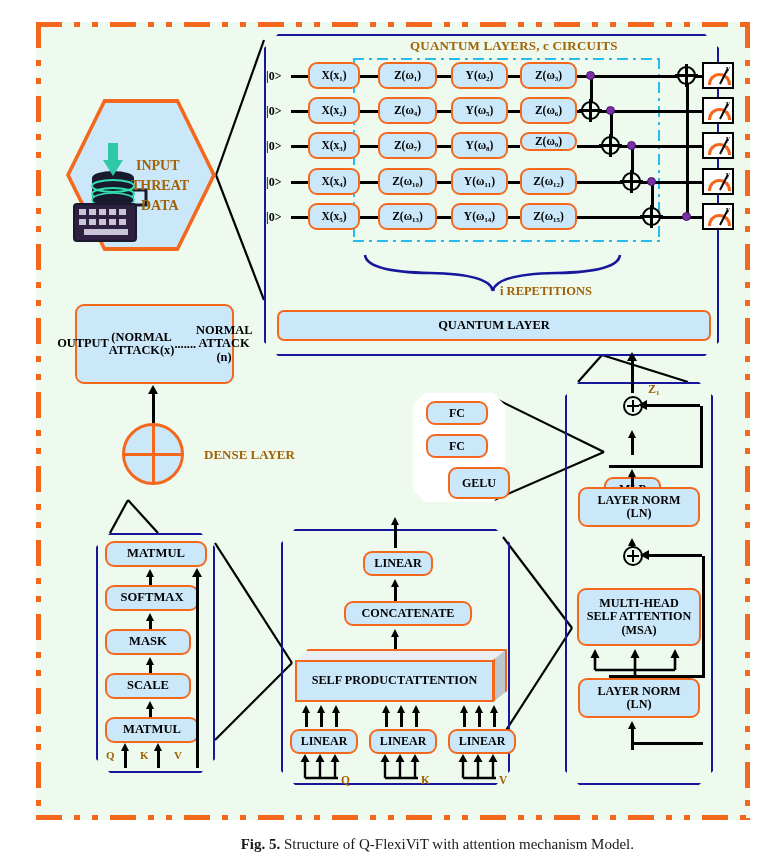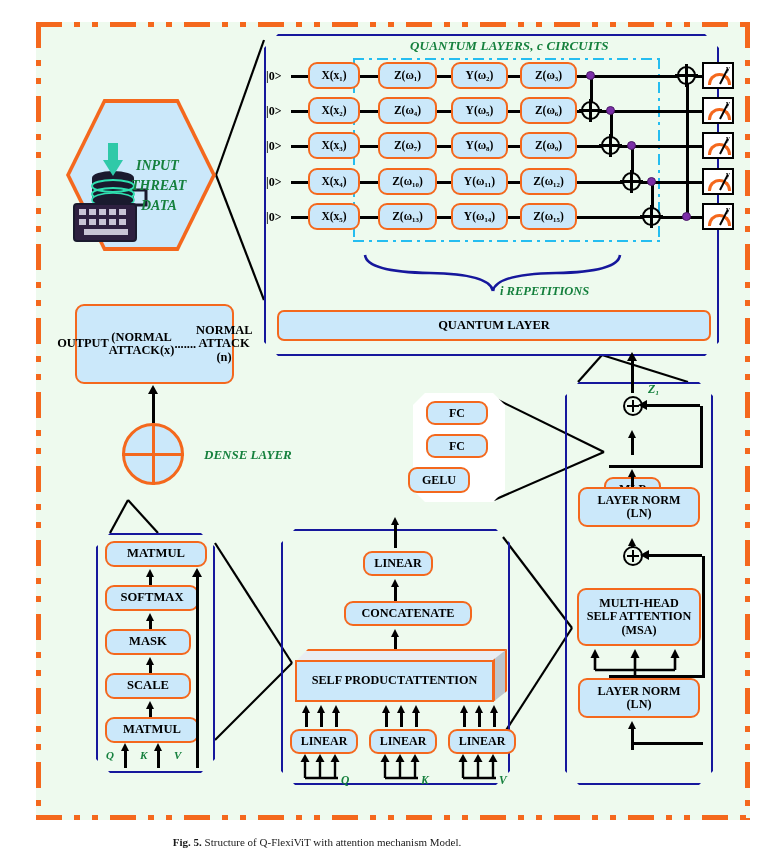--- a/index.html
+++ b/index.html
@@ -44,22 +44,22 @@
   }
   .navy-clip{
     clip-path:polygon(14px 0,calc(100% - 14px) 0,100% 14px,100% calc(100% - 14px),
       calc(100% - 14px) 100%,14px 100%,0 calc(100% - 14px),0 14px);
   }
   .navy-inner{position:absolute;inset:2.5px;background:#eefaee;
     clip-path:polygon(12px 0,calc(100% - 12px) 0,100% 12px,100% calc(100% - 12px),
       calc(100% - 12px) 100%,12px 100%,0 calc(100% - 12px),0 12px);}
   .navy-inner.white{background:#ffffff;}
 
-  .lbl{position:absolute;font-weight:bold;color:#15803d;
-       font-family:"Liberation Serif",serif;white-space:nowrap;font-style:italic;}
+  .lbl{position:absolute;font-weight:bold;color:#a16207;
+       font-family:"Liberation Serif",serif;white-space:nowrap;}
 
   
   .wire{position:absolute;background:#000;height:2.5px;}
   .vline{position:absolute;background:#000;width:2.5px;}
   .ket{position:absolute;font-weight:bold;font-size:12px;color:#000;
        font-family:"Liberation Serif",serif;}
   .cb-h{position:absolute;height:2px;
     background-image:repeating-linear-gradient(to right,
       #25bdf0 0,#25bdf0 11px,transparent 11px,transparent 16px,
       #25bdf0 16px,#25bdf0 19px,transparent 19px,transparent 24px);}
@@ -134,22 +134,22 @@
   .slab .top{position:absolute;left:0;top:0;width:100%;height:13px;
     background:#e9eef2;border:2.5px solid #f4681d;box-sizing:border-box;
     clip-path:polygon(0 100%,13px 0,100% 0,calc(100% - 13px) 100%);}
   .slab .side{position:absolute;right:0;top:0;width:14px;height:100%;
     background:#bcc6cc;border:2.5px solid #f4681d;box-sizing:border-box;
     clip-path:polygon(0 11px,100% 0,100% calc(100% - 11px),0 100%);}
 
   svg.ov{position:absolute;left:0;top:0;width:771px;height:868px;
          pointer-events:none;overflow:visible;}
 
-  .caption{position:absolute;left:0;top:836px;width:634px;text-align:center;
-    font-family:"Liberation Serif",serif;font-size:11px;color:#1a1a1a;}
+  .caption{position:absolute;left:0;top:836px;width:634px;text-align:right;
+    font-family:"Liberation Serif",serif;font-size:15px;color:#1a1a1a;}
   .caption b{font-weight:bold;}
 </style>
 </head>
 <body>
 
 <div id="stage">
 
   <div class="outer-frame"></div>
   <div class="of-edge of-h" style="left:36px;top:22px;width:714px;"></div>
   <div class="of-edge of-h" style="left:36px;top:815px;width:714px;"></div>
@@ -211,21 +211,21 @@
   <div class="wire" style="left:577px;top:110px;width:125px;"></div>
 
   <div class="ket" style="left:266px;top:139px;">|0&gt;</div>
   <div class="wire" style="left:291px;top:145px;width:17px;"></div>
   <div class="obox" style="left:308px;top:132px;width:52px;height:27px;font-size:11.5px;">X(x₃)</div>
   <div class="wire" style="left:360px;top:145px;width:18px;"></div>
   <div class="obox" style="left:378px;top:132px;width:59px;height:27px;font-size:11.5px;">Z(ω₇)</div>
   <div class="wire" style="left:437px;top:145px;width:14px;"></div>
   <div class="obox" style="left:451px;top:132px;width:57px;height:27px;font-size:11.5px;">Y(ω₈)</div>
   <div class="wire" style="left:508px;top:145px;width:12px;"></div>
-  <div class="obox" style="left:520px;top:132px;width:57px;height:27px;font-size:11.5px;">Z(ω₉)</div>
+  <div class="obox" style="left:520px;top:132px;width:57px;height:19px;font-size:11.5px;">Z(ω₉)</div>
   <div class="wire" style="left:577px;top:145px;width:125px;"></div>
 
   <div class="ket" style="left:266px;top:175px;">|0&gt;</div>
   <div class="wire" style="left:291px;top:181px;width:17px;"></div>
   <div class="obox" style="left:308px;top:168px;width:52px;height:27px;font-size:11.5px;">X(x₄)</div>
   <div class="wire" style="left:360px;top:181px;width:18px;"></div>
   <div class="obox" style="left:378px;top:168px;width:59px;height:27px;font-size:11.5px;">Z(ω₁₀)</div>
   <div class="wire" style="left:437px;top:181px;width:14px;"></div>
   <div class="obox" style="left:451px;top:168px;width:57px;height:27px;font-size:11.5px;">Y(ω₁₁)</div>
   <div class="wire" style="left:508px;top:181px;width:12px;"></div>
@@ -419,21 +419,21 @@
     </g>
   </svg>
   <div class="lbl" style="left:341px;top:774px;font-size:11.5px;">Q</div>
   <div class="lbl" style="left:421px;top:774px;font-size:11.5px;">K</div>
   <div class="lbl" style="left:499px;top:774px;font-size:11.5px;">V</div>
 
   <div class="navy-panel navy-clip" style="left:413px;top:393px;width:92px;height:109px;"></div>
   <div class="navy-inner white" style="left:413px;top:393px;width:92px;height:109px;"></div>
   <div class="obox" style="left:426px;top:401px;width:62px;height:24px;font-size:12px;">FC</div>
   <div class="obox" style="left:426px;top:434px;width:62px;height:24px;font-size:12px;">FC</div>
-  <div class="obox" style="left:408px;top:467px;width:62px;height:26px;font-size:12px;border-radius:9px;">GELU</div>
+  <div class="obox" style="left:448px;top:467px;width:62px;height:32px;font-size:12px;border-radius:9px;">GELU</div>
 
   <div class="navy-panel navy-clip" style="left:565px;top:382px;width:148px;height:403px;"></div>
 
   <div class="arr" style="left:631px;top:360px;height:33px;"></div>
   <div class="pcirc" style="left:623px;top:396px;"></div>
   <div class="lbl" style="left:648px;top:382px;font-size:12px;">
     <span>Z₁</span>
   </div>
 
   <div class="plain" style="left:700px;top:406px;width:3px;height:62px;"></div>

